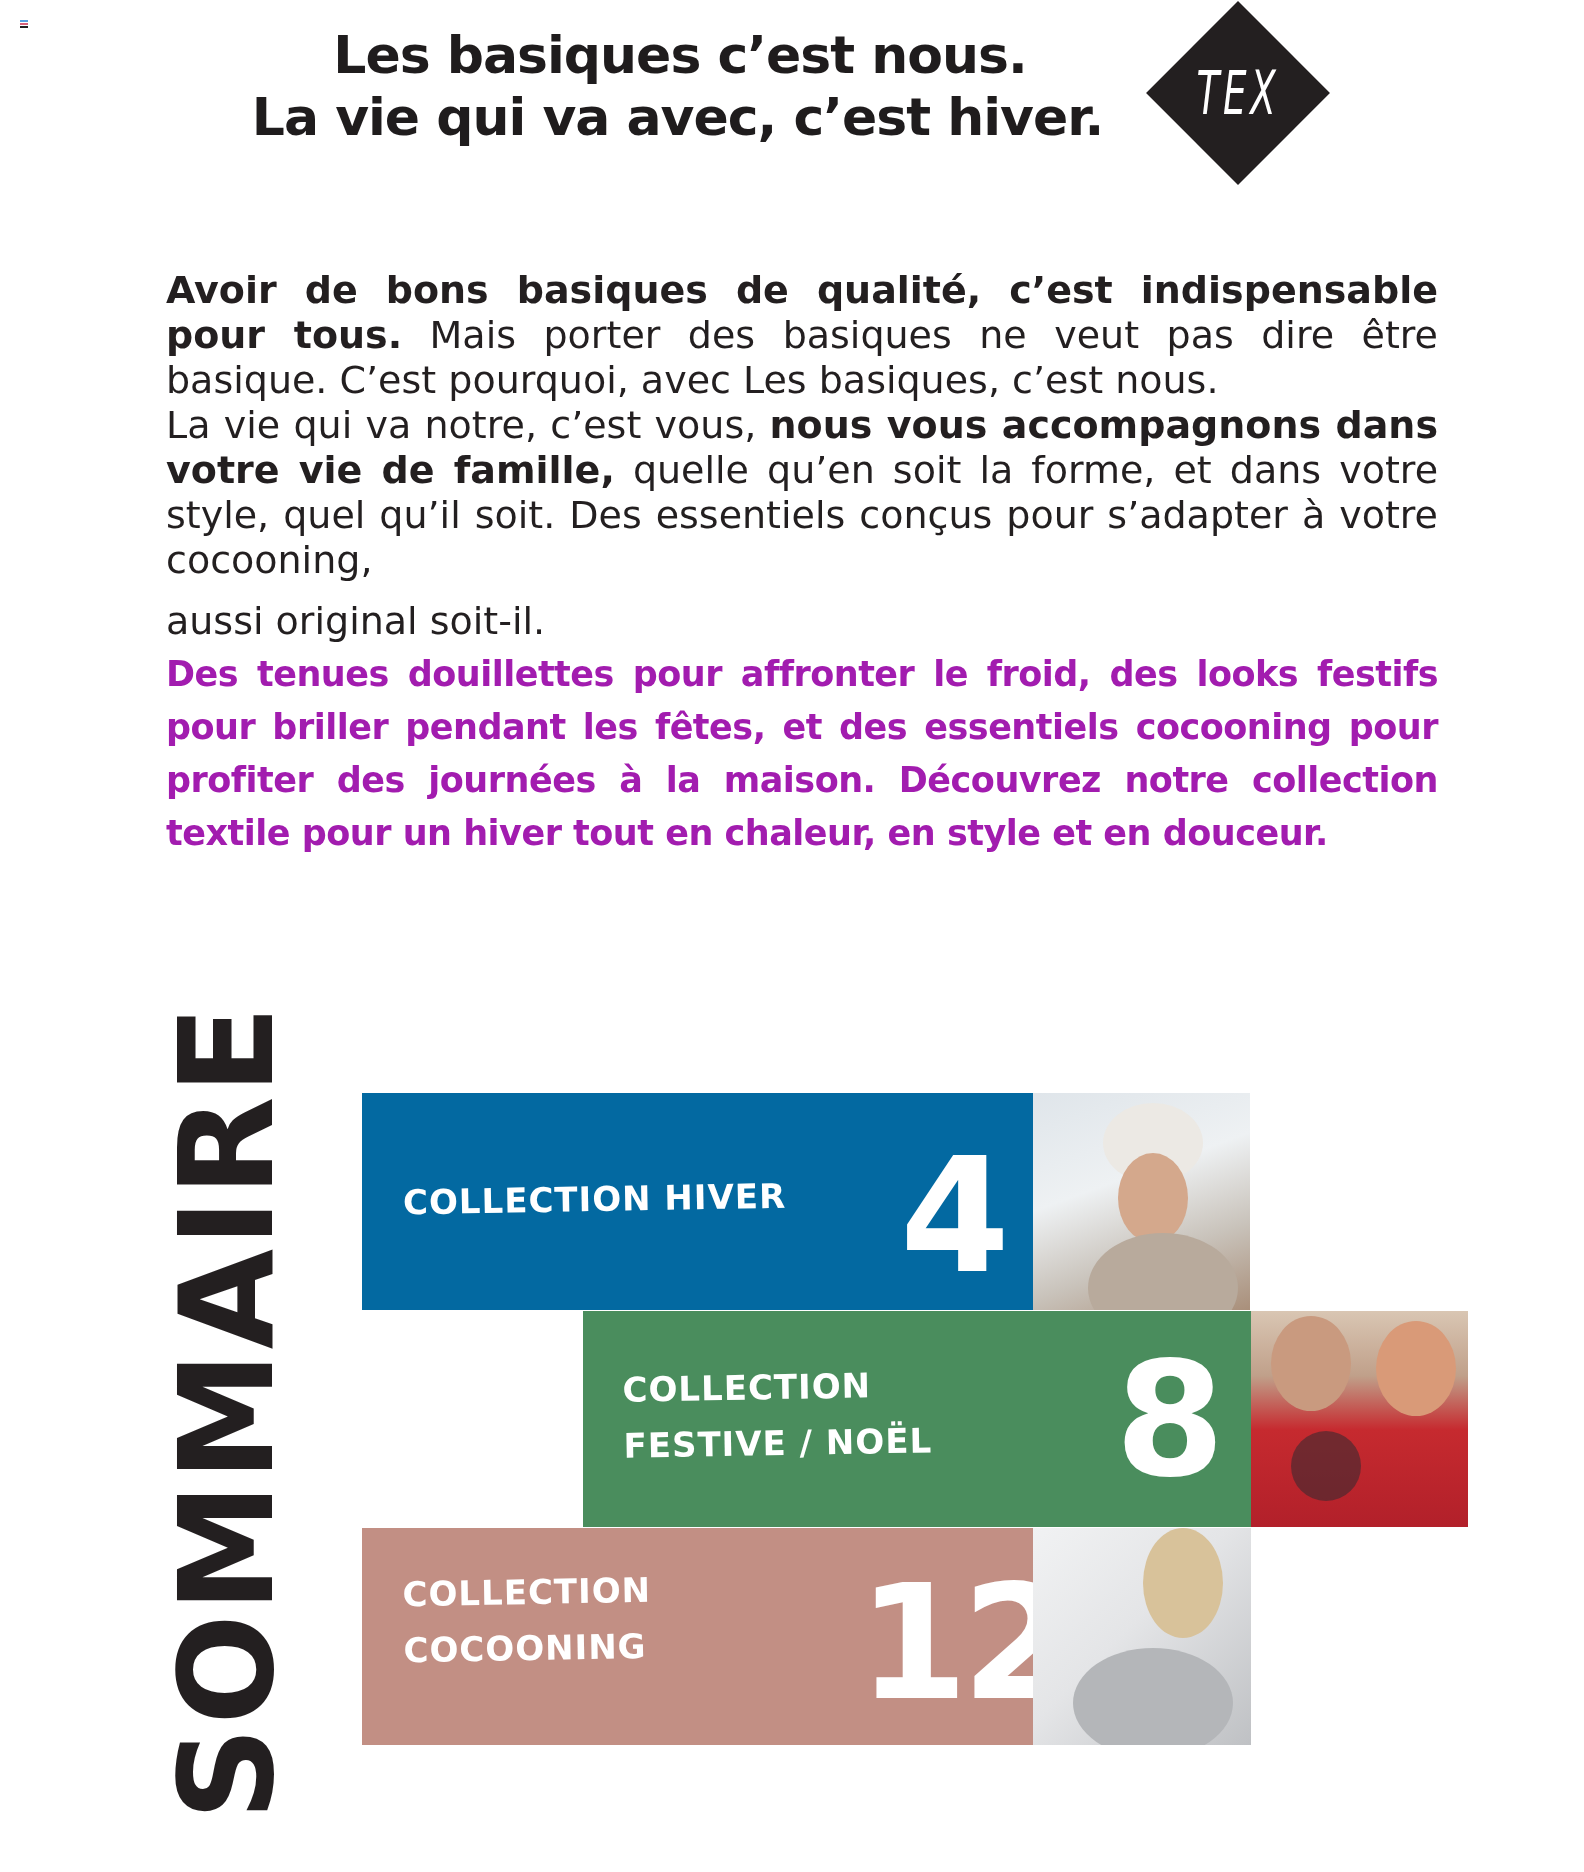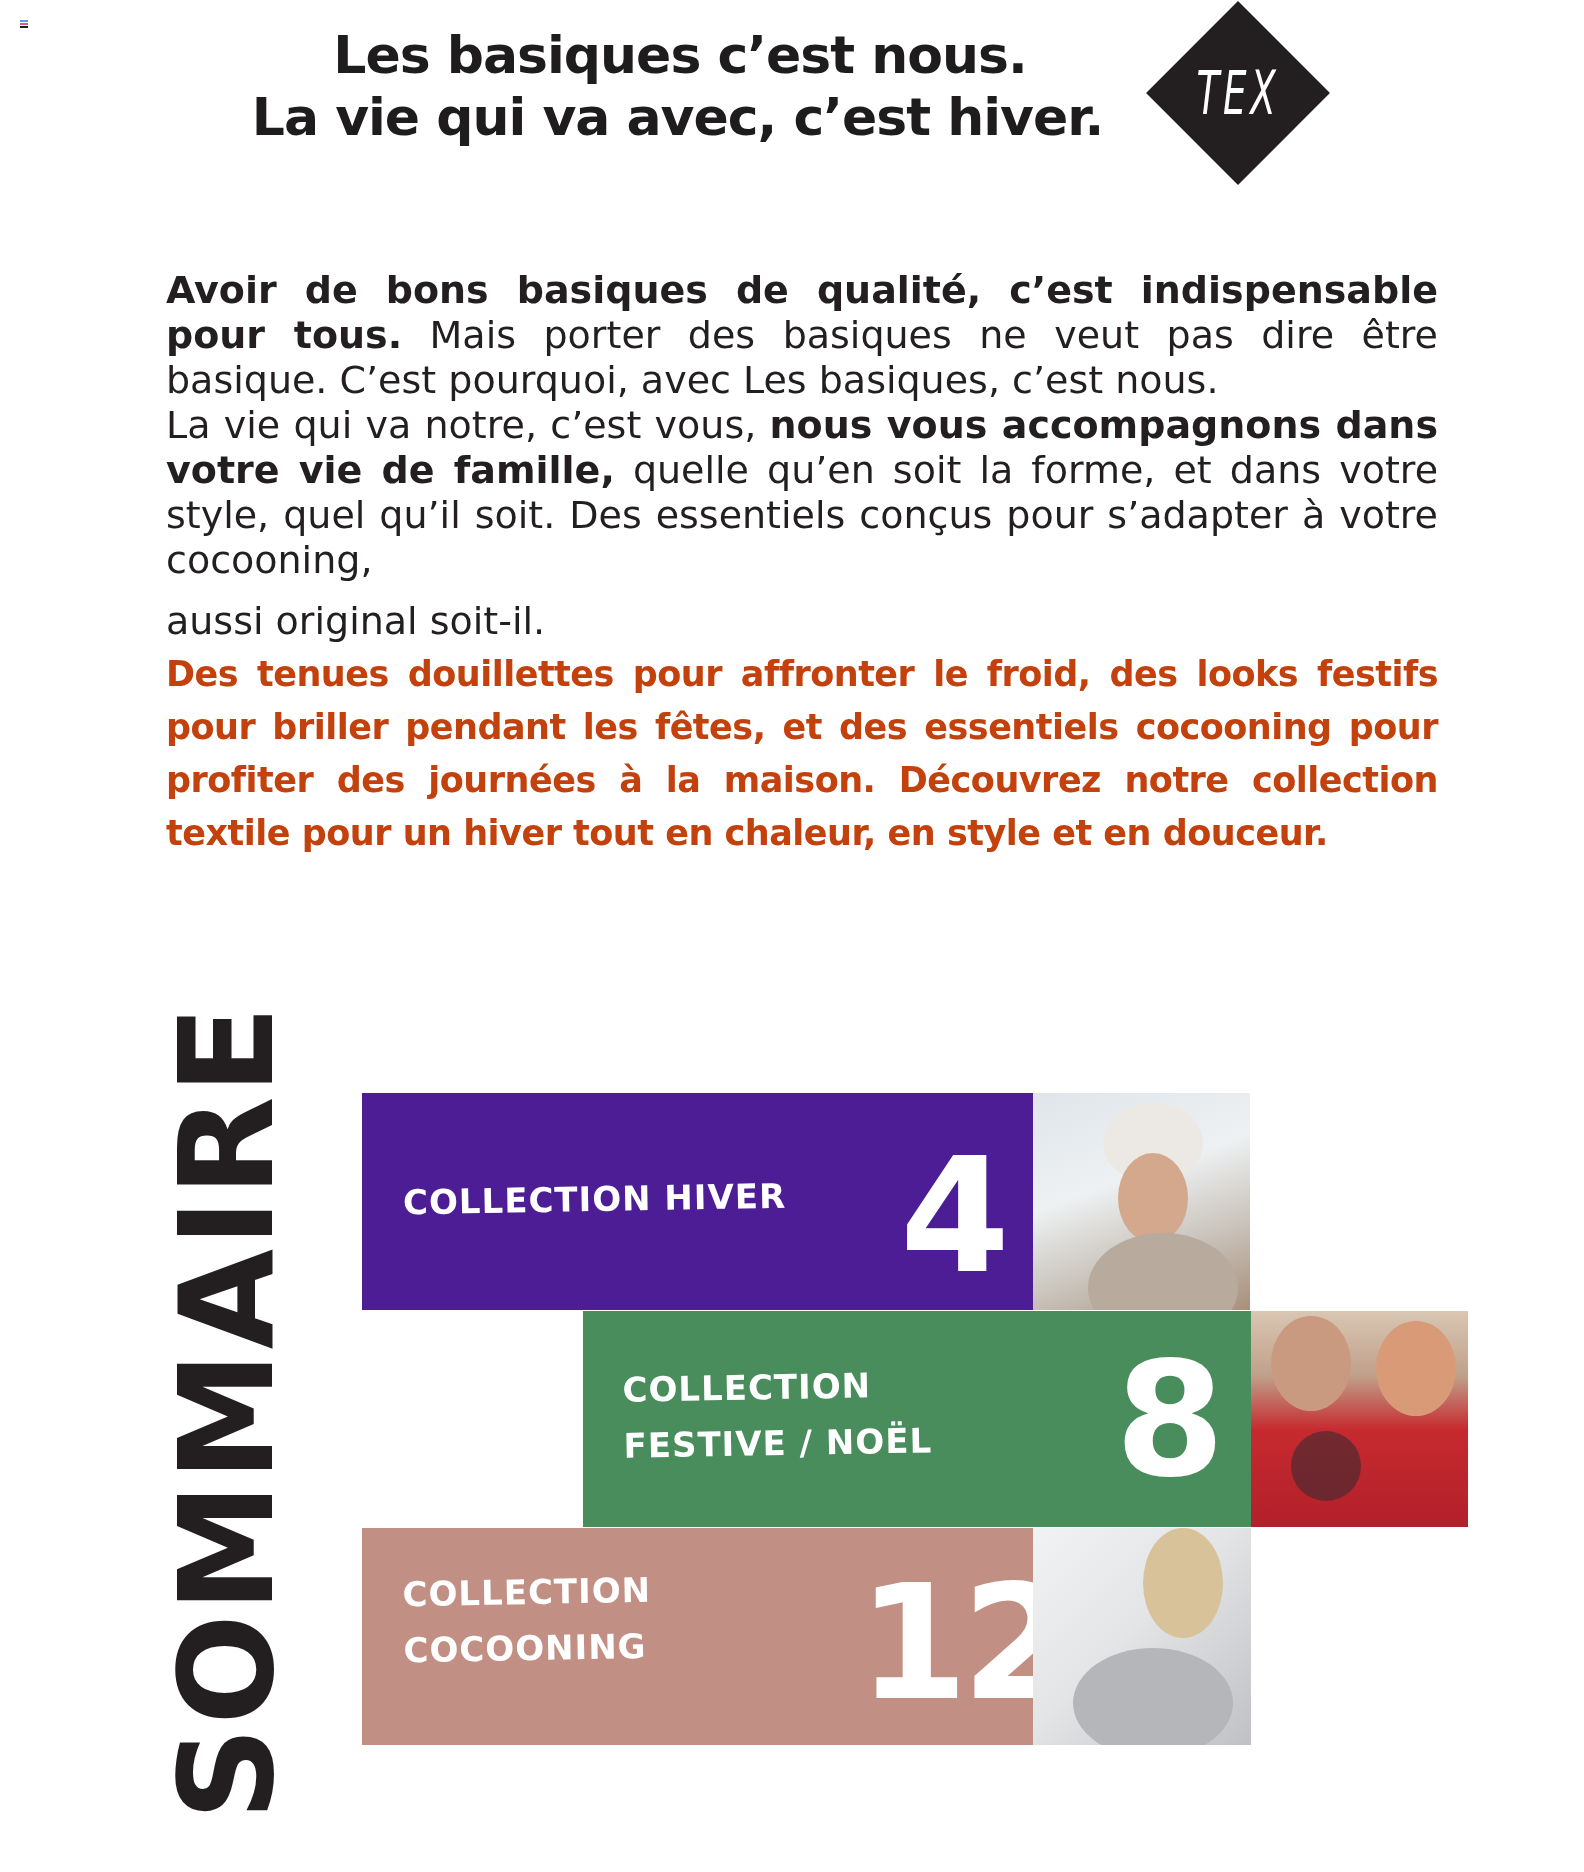--- a/index.html
+++ b/index.html
@@ -9,27 +9,27 @@
   .flag span { display:block; height:2px; margin-bottom:1px; }
   .headline { left:200px; width:960px; text-align:center; font-family:"DejaVu Sans", sans-serif; font-weight:bold; font-size:52px; line-height:62px; letter-spacing:-1px; color:#1f1c1d; }
   .headline.l1 { top:24px; left:230px; width:900px; }
   .headline.l2 { top:86px; left:190px; width:975px; }
   .diamond-wrap { left:1145px; top:0px; width:186px; height:186px;font-style:italic; }
   .diamond { position:absolute; left:28px; top:28px; width:130px; height:130px; background:#231f20; transform:rotate(45deg); }
   .diamond-text { position:absolute; left:0; top:0; width:186px; height:186px; display:flex; align-items:center; justify-content:center; color:#fff; font-family:"DejaVu Sans", sans-serif; font-size:60px; letter-spacing:6px; transform:scaleX(0.62); }
   .intro { left:166px; top:268px; width:1272px; font-family:"DejaVu Sans", sans-serif; font-size:38px; line-height:45px; text-align:justify; color:#231f20; }
   .intro b { font-weight:bold; }
   .intro .last { display:block; margin-top:16px; }
-  .blue-para { left:166px; top:648px; width:1272px; font-family:"DejaVu Sans", sans-serif; font-weight:bold; font-size:35px; line-height:53px; text-align:justify; color:#c2410c; letter-spacing:-0.5px; }
+  .blue-para { left:166px; top:648px; width:1272px; font-family:"DejaVu Sans", sans-serif; font-weight:bold; font-size:35px; line-height:53px; text-align:justify; color:#a21caf; letter-spacing:-0.5px; }
   .sommaire { left:178px; top:1083px; width:98px; height:658px; }
   .sommaire-text { position:absolute; left:49px; top:329px; transform:translate(-50%,-50%) rotate(-90deg); white-space:nowrap; font-family:"DejaVu Sans", sans-serif; font-weight:bold; font-size:130px; line-height:98px; letter-spacing:2px; color:#231f20; }
   .box { display:flex; align-items:center; }
   .box .label { font-family:"DejaVu Sans", sans-serif; font-weight:bold; color:#fff; font-size:34px; line-height:56px; letter-spacing:1px; text-transform:uppercase; transform:rotate(-1deg); }
   .box .num { position:absolute; color:#fff; font-family:"DejaVu Sans", sans-serif; font-weight:bold; font-size:158px; line-height:1; }
-  .box-hiver { left:362px; top:1093px; width:671px; height:217px; background:#4c1d95; }
+  .box-hiver { left:362px; top:1093px; width:671px; height:217px; background:#0369a1; }
   .box-hiver .label { position:absolute; left:41px; top:78px; }
   .box-hiver .num { left:538px; top:44px; }
   .box-festive { left:583px; top:1311px; width:668px; height:216px; background:#4a8d5d; }
   .box-festive .label { position:absolute; left:40px; top:48px; }
   .box-festive .num { left:532px; top:30px; }
   .box-cocooning { left:362px; top:1528px; width:671px; height:217px; background:#c28f84; }
   .box-cocooning .label { position:absolute; left:41px; top:36px; }
   .box-cocooning .num { left:480px; top:36px; letter-spacing:-6px;margin-left:16px; }
   .photo { overflow:hidden; }
   .photo-hiver { left:1033px; top:1093px; width:217px; height:217px; background:linear-gradient(160deg,#dfe5ea 0%,#eef1f3 40%,#c9c3bb 70%,#a98f7a 100%); }

